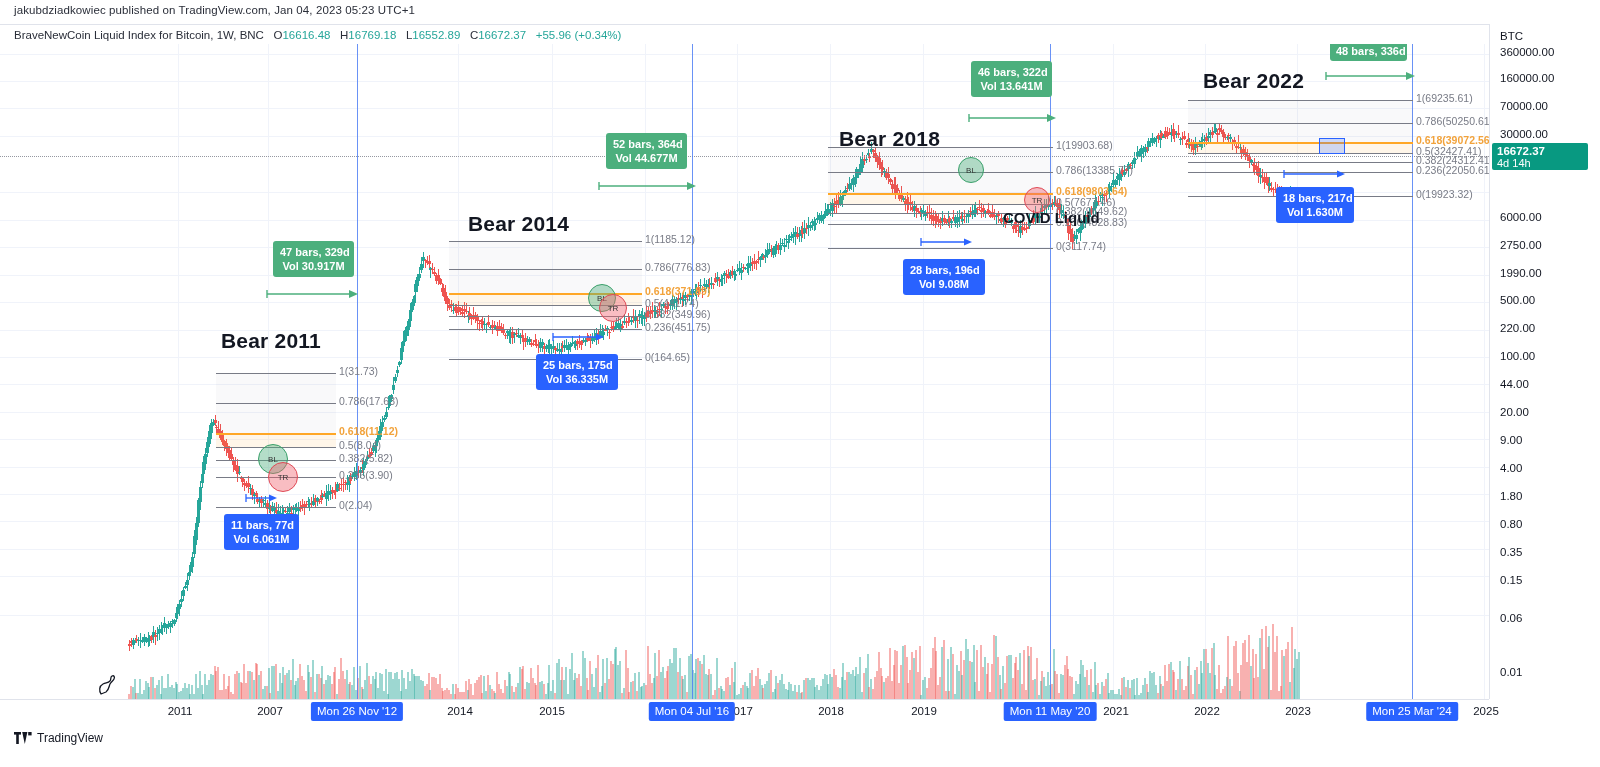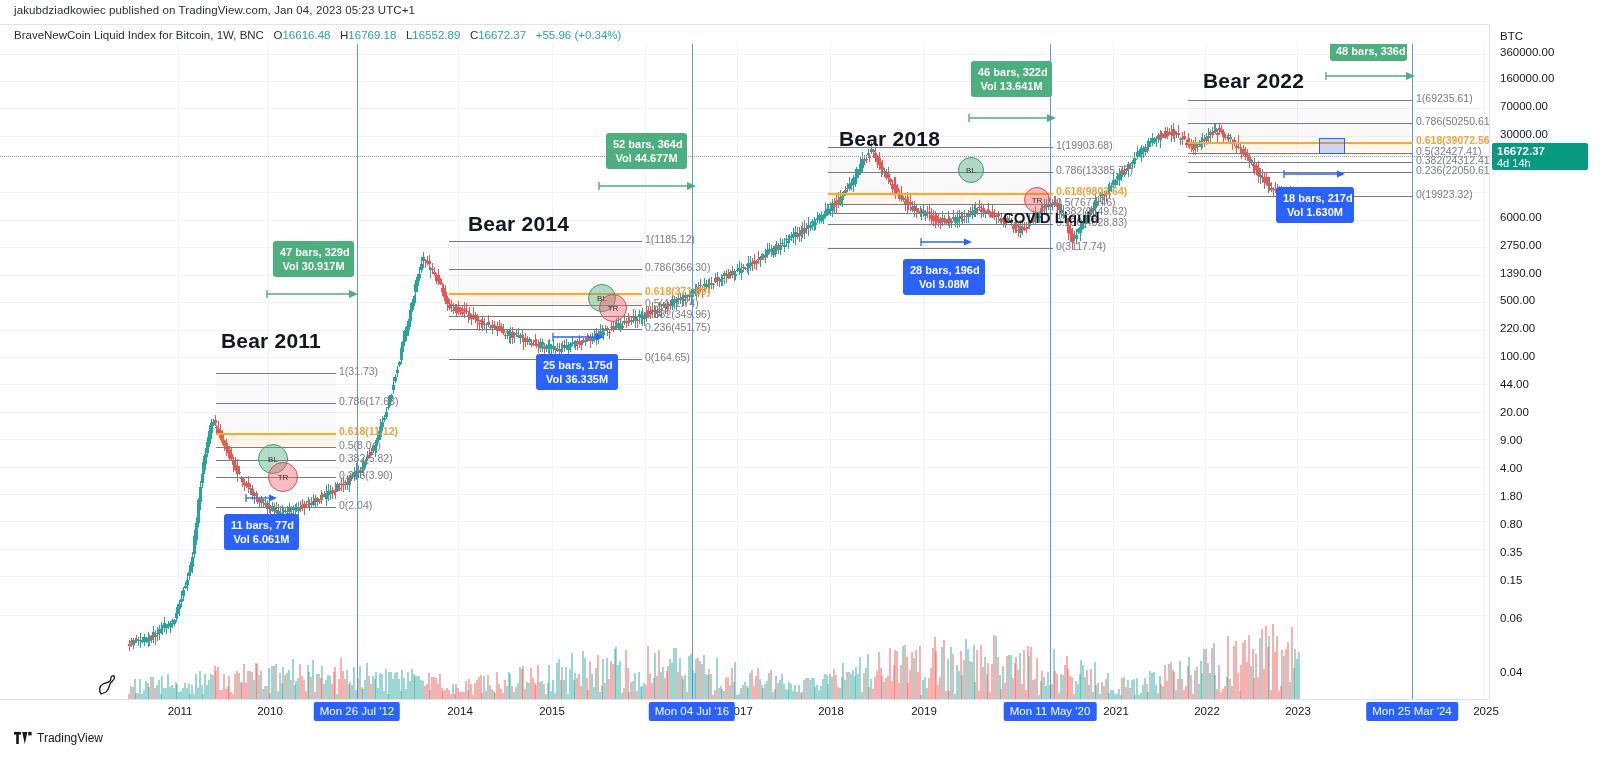--- a/index.html
+++ b/index.html
@@ -2095,21 +2095,21 @@
       <div class="zone" style="top:0; width:193px; height:52px; background:rgba(120,123,134,.045);"></div>
       <div class="zone" style="top:52px; width:193px; height:12px; background:rgba(255,167,38,.10);"></div>
       <div class="lvl" style="top:0;    width:193px; background:#787b86;"></div>
       <div class="lvl" style="top:28px; width:193px; background:#787b86;"></div>
       <div class="lvl" style="top:52px; width:193px; background:#ffa726; height:1.5px;"></div>
       <div class="lvl" style="top:64px; width:193px; background:#787b86;"></div>
       <div class="lvl" style="top:75px; width:193px; background:#787b86;"></div>
       <div class="lvl" style="top:88px; width:193px; background:#787b86;"></div>
       <div class="lvl" style="top:118px;width:193px; background:#787b86;"></div>
       <div class="lbl" style="left:196px; top:-8px;  color:#787b86;">1(1185.12)</div>
-      <div class="lbl" style="left:196px; top:20px;  color:#787b86;">0.786(366.30)</div>
+      <div class="lbl" style="left:196px; top:20px;  color:#787b86;">0.786(776.83)</div>
       <div class="lbl" style="left:196px; top:44px;  color:#f2a33c; font-weight:bold;">0.618(371.89)</div>
       <div class="lbl" style="left:196px; top:56px;  color:#787b86;">0.5(441.74)</div>
       <div class="lbl" style="left:196px; top:67px;  color:#787b86;">0.382(349.96)</div>
       <div class="lbl" style="left:196px; top:80px;  color:#787b86;">0.236(451.75)</div>
       <div class="lbl" style="left:196px; top:110px; color:#787b86;">0(164.65)</div>
     </div>
     <div class="circ circ-g" style="left:588px; top:240px; width:28px; height:28px;">
       <span class="cl">BL</span>
     </div>
     <div class="circ circ-r" style="left:599px; top:250px; width:28px; height:28px;">
@@ -2252,53 +2252,53 @@
   </div>
 
   <div class="axis-right">
     <div class="unit">BTC</div>
     <div class="tick" style="top:22px">360000.00</div>
     <div class="tick" style="top:48px">160000.00</div>
     <div class="tick" style="top:76px">70000.00</div>
     <div class="tick" style="top:104px">30000.00</div>
     <div class="tick" style="top:187px">6000.00</div>
     <div class="tick" style="top:215px">2750.00</div>
-    <div class="tick" style="top:243px">1390.00</div>
+    <div class="tick" style="top:243px">1990.00</div>
     <div class="tick" style="top:270px">500.00</div>
     <div class="tick" style="top:298px">220.00</div>
     <div class="tick" style="top:326px">100.00</div>
     <div class="tick" style="top:354px">44.00</div>
     <div class="tick" style="top:382px">20.00</div>
     <div class="tick" style="top:410px">9.00</div>
     <div class="tick" style="top:438px">4.00</div>
     <div class="tick" style="top:466px">1.80</div>
     <div class="tick" style="top:494px">0.80</div>
     <div class="tick" style="top:522px">0.35</div>
     <div class="tick" style="top:550px">0.15</div>
     <div class="tick" style="top:588px">0.06</div>
-    <div class="tick" style="top:642px">0.04</div>
+    <div class="tick" style="top:642px">0.01</div>
     <div class="pricetag" style="top:119px">
       <div>16672.37</div>
       <div class="sub">4d 14h</div>
     </div>
   </div>
 
   <div class="axis-bottom">
     <div class="dtick" style="left:180px">2011</div>
-    <div class="dtick" style="left:270px">2010</div>
+    <div class="dtick" style="left:270px">2007</div>
     <div class="dtick" style="left:460px">2014</div>
     <div class="dtick" style="left:552px">2015</div>
     <div class="dtick" style="left:740px">2017</div>
     <div class="dtick" style="left:831px">2018</div>
     <div class="dtick" style="left:924px">2019</div>
     <div class="dtick" style="left:1116px">2021</div>
     <div class="dtick" style="left:1207px">2022</div>
     <div class="dtick" style="left:1298px">2023</div>
     <div class="dtick" style="left:1486px">2025</div>
-    <div class="datetag" style="left:357px">Mon 26 Jul '12</div>
+    <div class="datetag" style="left:357px">Mon 26 Nov '12</div>
     <div class="datetag" style="left:692px">Mon 04 Jul '16</div>
     <div class="datetag" style="left:1050px">Mon 11 May '20</div>
     <div class="datetag" style="left:1412px">Mon 25 Mar '24</div>
   </div>
 
   <div class="footer">
     <svg class="tvlogo" width="18" height="12" viewBox="0 0 18 12">
       <rect x="0" y="0" width="7" height="2.6" fill="#131722"></rect>
       <rect x="2.2" y="0" width="2.6" height="12" fill="#131722"></rect>
       <polygon points="8.2,0 13.4,0 10.8,12" fill="#131722"></polygon>

